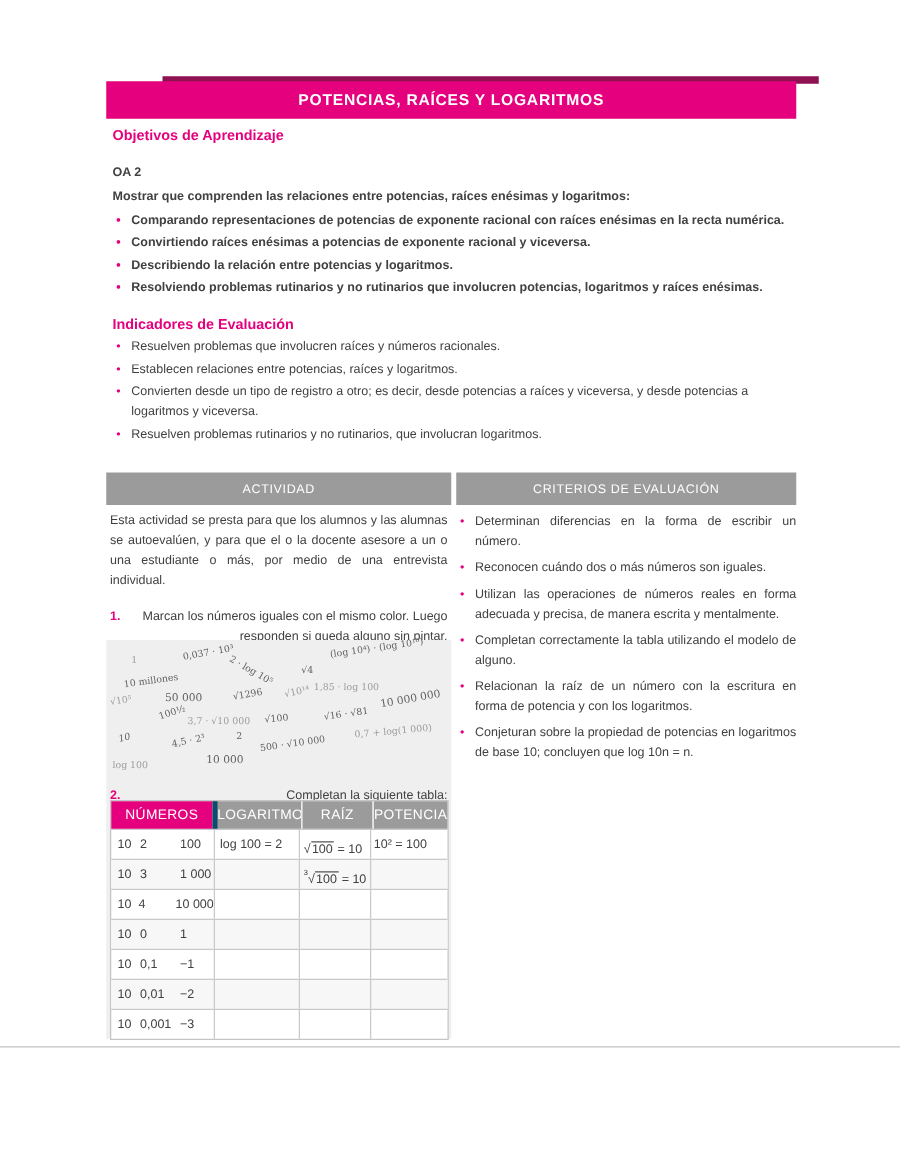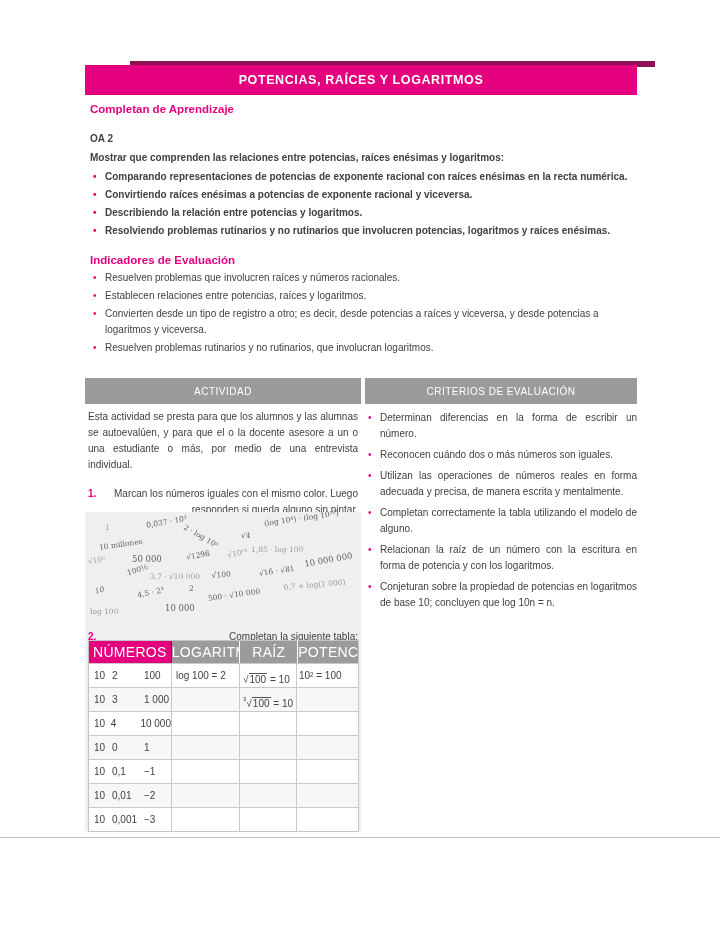--- a/index.html
+++ b/index.html
@@ -39,24 +39,24 @@
   .itext{flex:1;text-align:right;}
   .gray-panel{position:absolute;left:0;top:108px;width:276px;height:319px;background:#efefef;}
   .scatter{position:absolute;left:0;top:0;width:276px;height:104px;}
   .sc{position:absolute;font-family:"DejaVu Serif","Liberation Serif",serif;font-size:7.5px;
       color:#5f5f5f;white-space:nowrap;transform-origin:left top;}
   .sc.lt{color:#9c9c9c;}
   .sc.it{font-style:italic;}
   .item2{position:absolute;left:0;top:104px;width:270px;}
   
   .itable{position:absolute;left:3px;top:128px;width:269px;background:#fff;border:1px solid #c4c4c4;font-size:10px;}
-  .itable .hrow{display:flex;height:22px;line-height:22px;color:#fff;font-size:14px;letter-spacing:.3px;text-align:center;}
+  .itable .hrow{display:flex;height:22px;line-height:22px;color:#fff;font-size:11px;letter-spacing:.3px;text-align:center;}
   .itable .hrow .hc{overflow:hidden;}
   .hc.h-num{width:82px;background:#e5007d;}
-  .hc.h-log{width:68px;background:#9b9b9b;border-left:1px solid #0c4a6e;}
+  .hc.h-log{width:68px;background:#9b9b9b;border-left:4px solid #0c4a6e;}
   .hc.h-raiz{width:57px;background:#9b9b9b;border-left:1px solid #fff;}
   .hc.h-pot{width:60px;background:#9b9b9b;border-left:1px solid #fff;}
   .itable .trow{display:flex;height:23px;line-height:23px;border-top:1px solid #c9c9c9;}
   .itable .trow:nth-child(odd){background:#f7f7f7;}
   .tc{overflow:hidden;white-space:nowrap;}
   .tc.c-num{width:82px;display:flex;padding-left:5px;box-sizing:border-box;}
   .tc.c-num .na{width:18px;}
   .tc.c-num .nb{width:32px;}
   .tc.c-num .nc{flex:1;}
   .tc.c-log{width:68px;border-left:1px solid #c9c9c9;padding-left:4px;box-sizing:border-box;}
@@ -74,21 +74,21 @@
 <body>
 
 <div class="page">
 
   <div class="dark-strip"></div>
 
   <div class="title-bar">
     <span>POTENCIAS, RAÍCES Y LOGARITMOS</span>
   </div>
 
-  <div class="h-magenta h-obj">Completan de Aprendizaje</div>
+  <div class="h-magenta h-obj">Objetivos de Aprendizaje</div>
 
   <div class="oa-block">
     <div class="oa-label">OA 2</div>
     <div class="oa-intro">Mostrar que comprenden las relaciones entre potencias, raíces enésimas y logaritmos:</div>
     <ul class="blist">
       <li>Comparando representaciones de potencias de exponente racional con raíces enésimas en la recta numérica.</li>
       <li>Convirtiendo raíces enésimas a potencias de exponente racional y viceversa.</li>
       <li>Describiendo la relación entre potencias y logaritmos.</li>
       <li>Resolviendo problemas rutinarios y no rutinarios que involucren potencias, logaritmos y raíces enésimas.</li>
     </ul>

